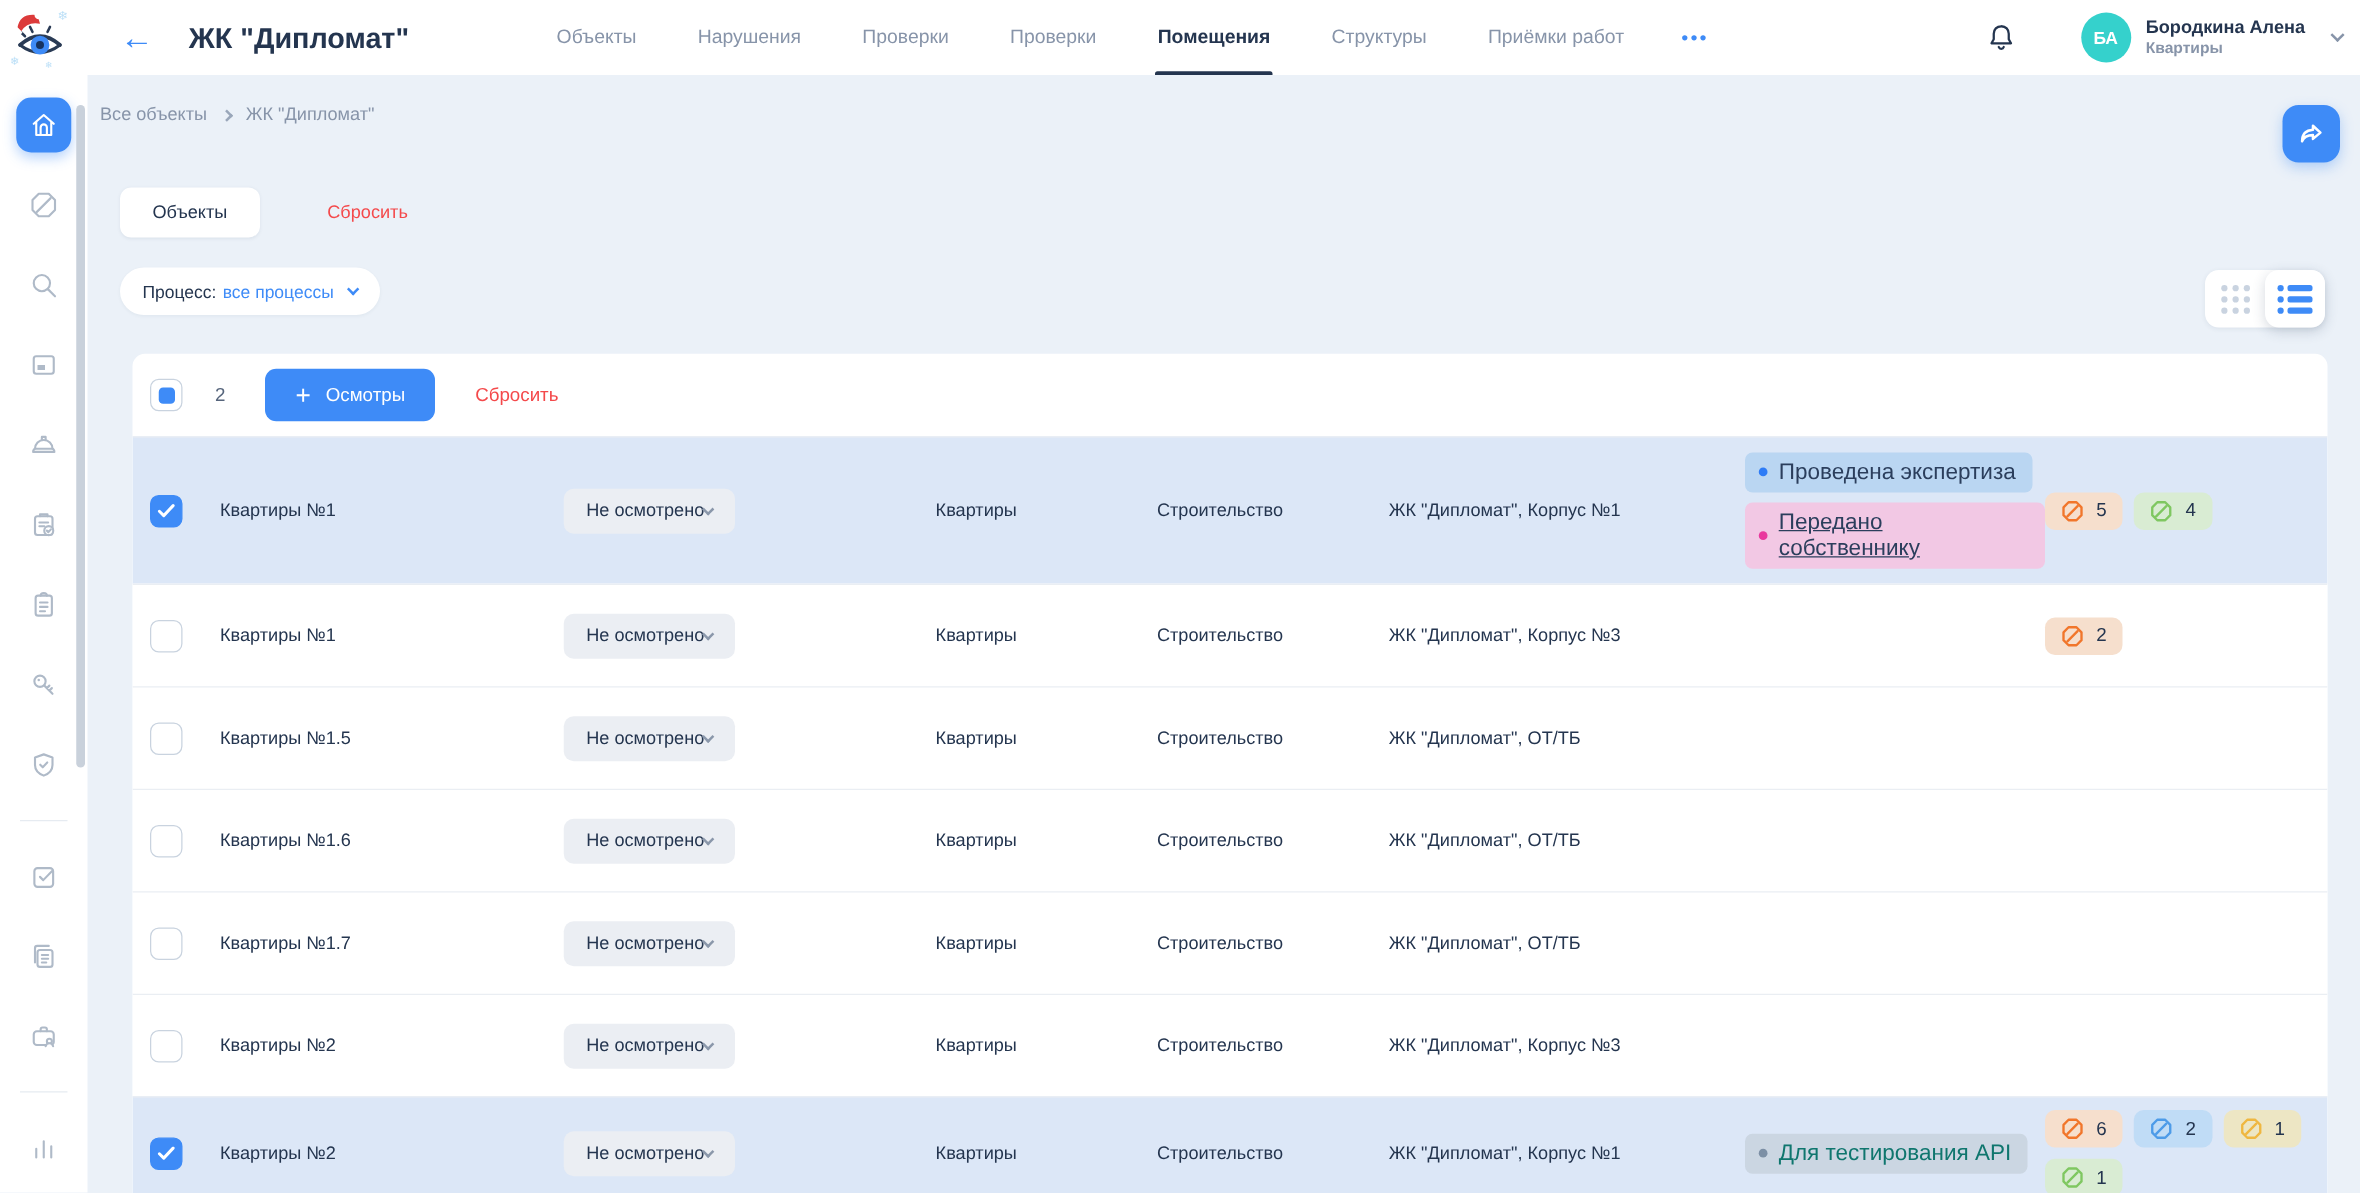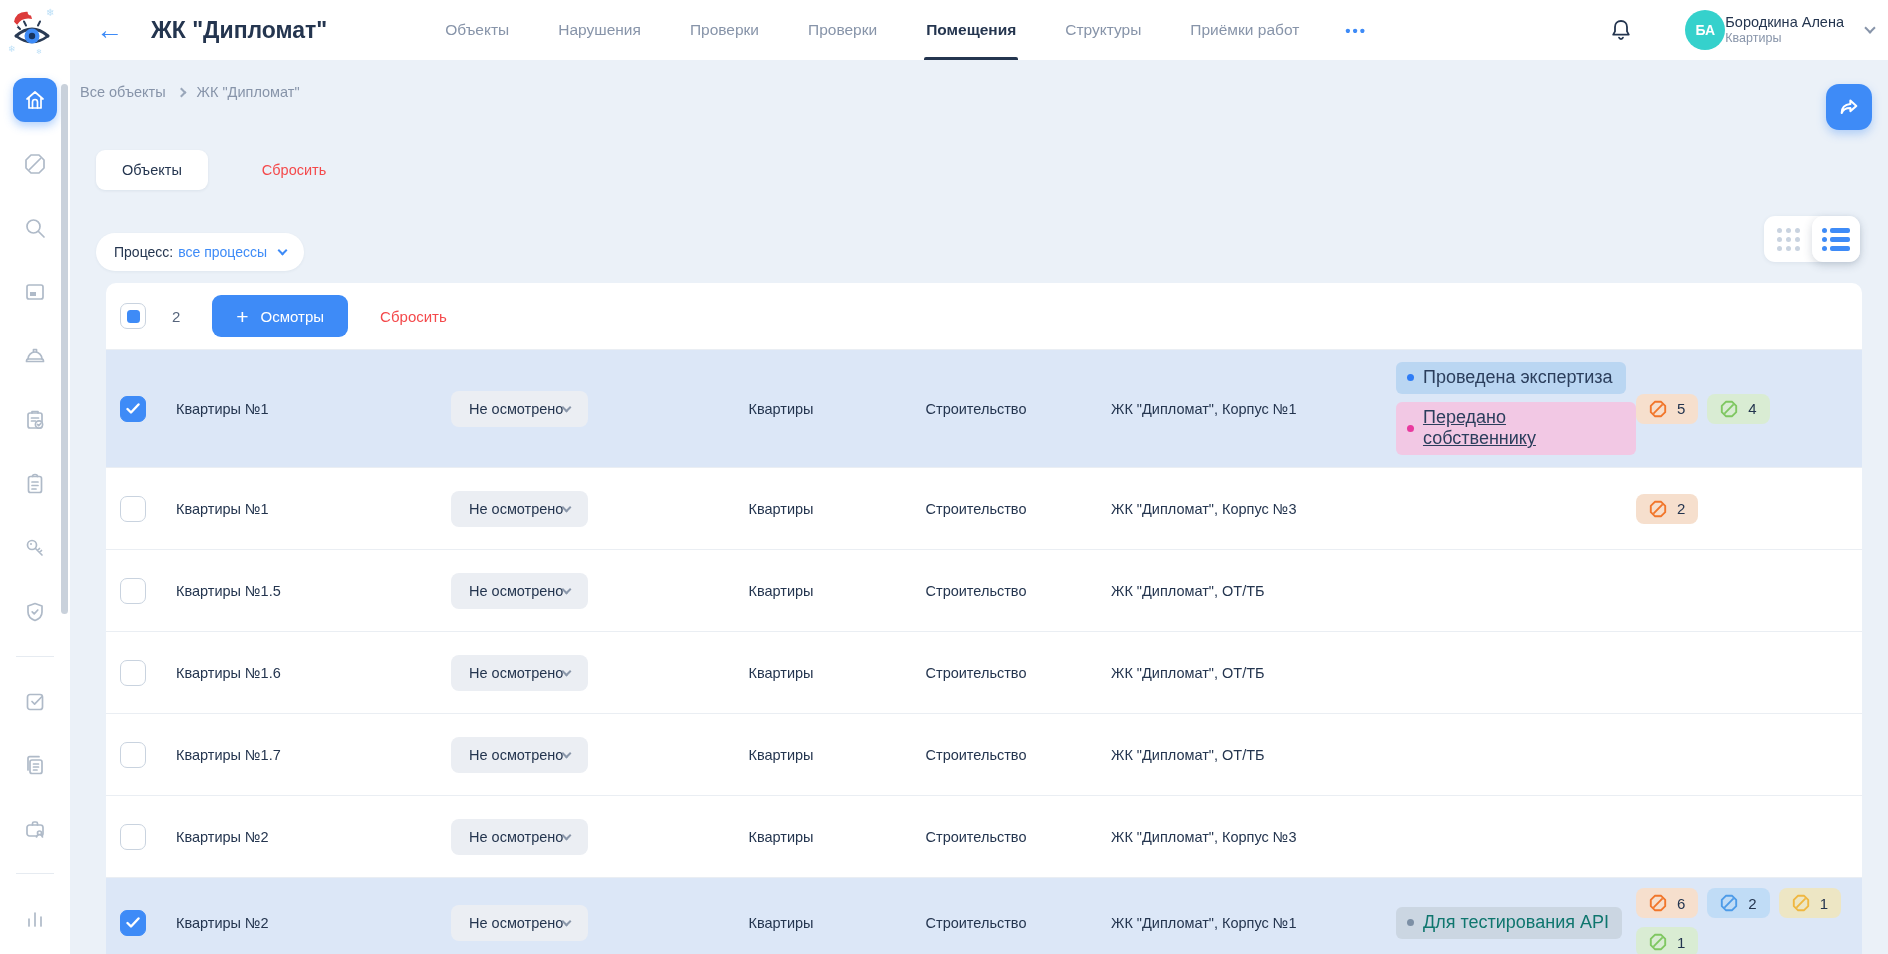--- a/index.html
+++ b/index.html
@@ -16,21 +16,21 @@
   .nav-item { font-size:15.5px; color:#8794A9; height:60px; display:flex; align-items:center;
     cursor:pointer; position:relative; white-space:nowrap; }
   .nav-item.active { color:#24354F; font-weight:700; }
   .nav-item.active::after { content:""; position:absolute; left:-2px; right:-2px; bottom:0;
     height:3px; background:#24354F; border-radius:2px 2px 0 0; }
   .nav-more { margin-left:46px; color:#3E8BF7; font-size:15px; letter-spacing:2px; font-weight:700; cursor:pointer; }
   .header-right { margin-left:auto; display:flex; align-items:center; padding-right:14px; }
   .bell { margin-right:52px; cursor:pointer; display:flex; }
   .avatar { width:40px; height:40px; border-radius:50%; background:#35D1CC; color:#fff;
     display:flex; align-items:center; justify-content:center; font-size:14px; font-weight:700; }
-  .user-block { line-height:1.25; }
+  .user-block { margin-left:12px; line-height:1.25;font-weight:bold; }
   .user-name { font-size:14.5px; color:#24354F; }
   .user-role { font-size:12.5px; color:#8794A9; }
   .chev { display:inline-block; width:8px; height:8px; border-right:2px solid #8794A9;
     border-bottom:2px solid #8794A9; transform:rotate(45deg); }
   .user-chev { margin-left:22px; margin-top:-4px; }
 
   
   .sidebar { position:absolute; left:0; top:60px; bottom:0; width:70px; background:#fff; z-index:20; }
   .side-items { display:flex; flex-direction:column; align-items:center; padding-top:18px; }
   .side-item { width:44px; height:44px; margin-bottom:20px; border-radius:12px;
@@ -53,21 +53,21 @@
 
   .filter-row { position:absolute; left:26px; top:90px; display:flex; align-items:center; }
   .chip-white { background:#fff; border-radius:9px; height:40px; display:flex; align-items:center;
     padding:0 26px; font-size:14.5px; color:#24354F; box-shadow:0 1px 3px rgba(40,60,90,.08); cursor:pointer; }
   .chip-filter { background:#DDE5F1; border-radius:9px; height:40px; display:flex; align-items:center;
     padding:0 10px 0 20px; font-size:14.5px; color:#24354F; margin-left:12px; cursor:pointer; }
   .chip-x { width:28px; height:28px; margin-left:14px; border-radius:7px; background:#C3D3EC;
     color:#3E8BF7; font-size:15px; display:flex; align-items:center; justify-content:center; cursor:pointer; }
   .reset-link { color:#F4494B; font-size:14.5px; margin-left:54px; cursor:pointer; }
 
-  .process-row { position:absolute; left:26px; top:173px; }
+  .process-row { position:absolute; left:26px; top:154px; }
   .process-pill { background:#fff; border-radius:19px; height:38px; display:flex; align-items:center;
     padding:0 18px; font-size:14px; cursor:pointer; box-shadow:0 1px 3px rgba(40,60,90,.06); }
   .process-pill .val { color:#3E8BF7; margin-left:5px; }
   .process-pill .chev { border-color:#3E8BF7; width:7px; height:7px; margin-left:12px; margin-top:-3px; }
 
   .view-toggles { position:absolute; right:28px; top:156px; width:96px; height:46px; background:#fff;
     border-radius:11px; display:flex; box-shadow:0 1px 4px rgba(40,60,90,.08); }
   .vt-seg { flex:1; display:flex; align-items:center; justify-content:center; cursor:pointer; border-radius:11px; }
   .vt-seg.active { background:#fff; box-shadow:0 3px 10px rgba(40,60,90,.2); }
   .grid-ic { display:grid; grid-template-columns:repeat(3,5px); grid-gap:4px; }

